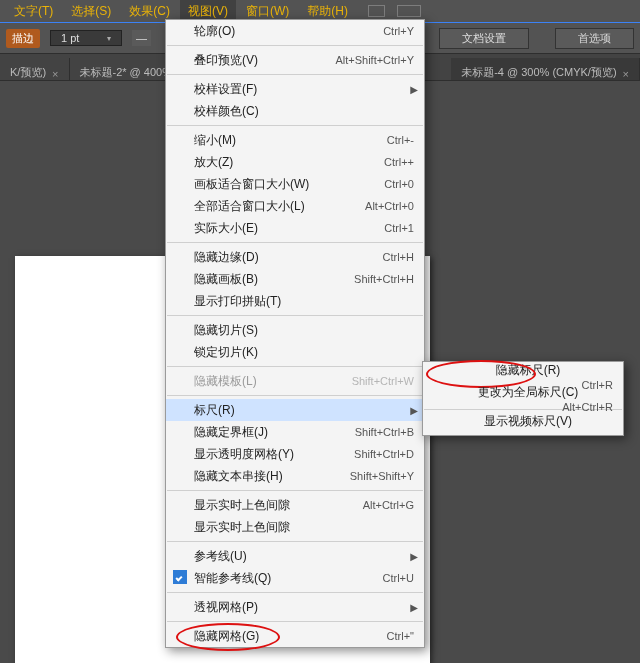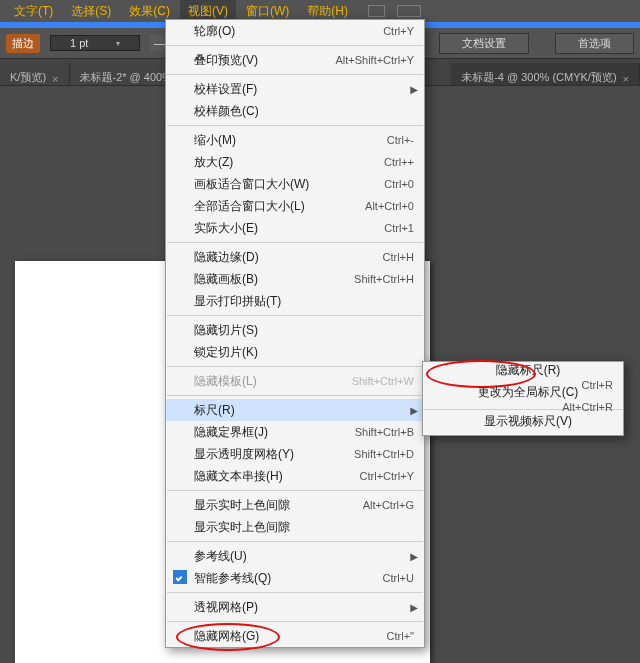--- a/index.html
+++ b/index.html
@@ -2,23 +2,23 @@
 <html><head>
 <meta charset="utf-8">
 <style>
 html,body{margin:0;padding:0;width:640px;height:663px;overflow:hidden;font-family:"Microsoft YaHei",Arial,sans-serif;font-size:12px;background:#4a4a4a;color:#ccc;}
 
 .menubar{height:22px;background:#535353;display:flex;align-items:center;padding-left:6px;gap:2px;}
 .menubar .mitem{padding:3px 8px;color:#eab308;cursor:default;}
 .menubar .mitem.active{background:#414141;}
 .menubar .mico{margin-left:10px;width:15px;height:10px;border:1px solid #999;opacity:.6;}
 
-.optbar{height:30px;background:#535353;border-top:6px solid #3b82f6;border-bottom:1px solid #2e2e2e;display:flex;align-items:center;padding:0 6px;gap:10px;overflow:hidden;}
+.optbar{height:30px;background:#535353;border-top:1px solid #3b82f6;border-bottom:1px solid #2e2e2e;display:flex;align-items:center;padding:0 6px;gap:10px;overflow:hidden;}
 .orange{background:#b05a1e;color:#fff;padding:2px 6px;border-radius:2px;font-size:11px;}
-.ptbox{background:#3a3a3a;border:1px solid #222;color:#ddd;width:50px;padding:1px 19px;font-size:11px;display:flex;justify-content:space-between;align-items:center;}
+.ptbox{background:#3a3a3a;border:1px solid #222;color:#ddd;width:50px;padding:1px 10px;font-size:11px;display:flex;justify-content:space-between;align-items:center;}
 .ptbox .dd{font-size:8px;color:#aaa;}
 .pill{background:#5a5a5a;color:#ddd;padding:2px 4px;font-size:11px;}
 .rlabel{color:#ccc;font-size:11px;}
 .rbtn{background:#5a5a5a;border:1px solid #333;color:#ddd;padding:2px 22px;font-size:11px;margin-left:16px;}
 
 .tabsrow{height:26px;background:#434343;border-bottom:1px solid #2e2e2e;display:flex;align-items:flex-end;overflow:hidden;}
 .dtab{height:22px;display:flex;align-items:flex-end;padding:0 10px;color:#bbb;font-size:11px;border-right:1px solid #2e2e2e;white-space:nowrap;margin-top:12px;}
 .dtab .x{margin-left:6px;color:#999;}
 
 .stage{position:relative;height:calc(663px - 22px - 30px - 26px);background:#4a4a4a;}
@@ -159,21 +159,21 @@
     <div class="row">
       <span>隐藏定界框(J)</span>
       <span class="sc">Shift+Ctrl+B</span>
     </div>
     <div class="row">
       <span>显示透明度网格(Y)</span>
       <span class="sc">Shift+Ctrl+D</span>
     </div>
     <div class="row">
       <span>隐藏文本串接(H)</span>
-      <span class="sc">Ctrl+Ctrl+Y</span>
+      <span class="sc">Shift+Shift+Y</span>
     </div>
     <div class="sep"></div>
     <div class="row">
       <span>显示实时上色间隙</span>
       <span class="sc">Alt+Ctrl+G</span>
     </div>
     <div class="row">
       <span>显示实时上色间隙</span>
     </div>
     <div class="sep"></div>

